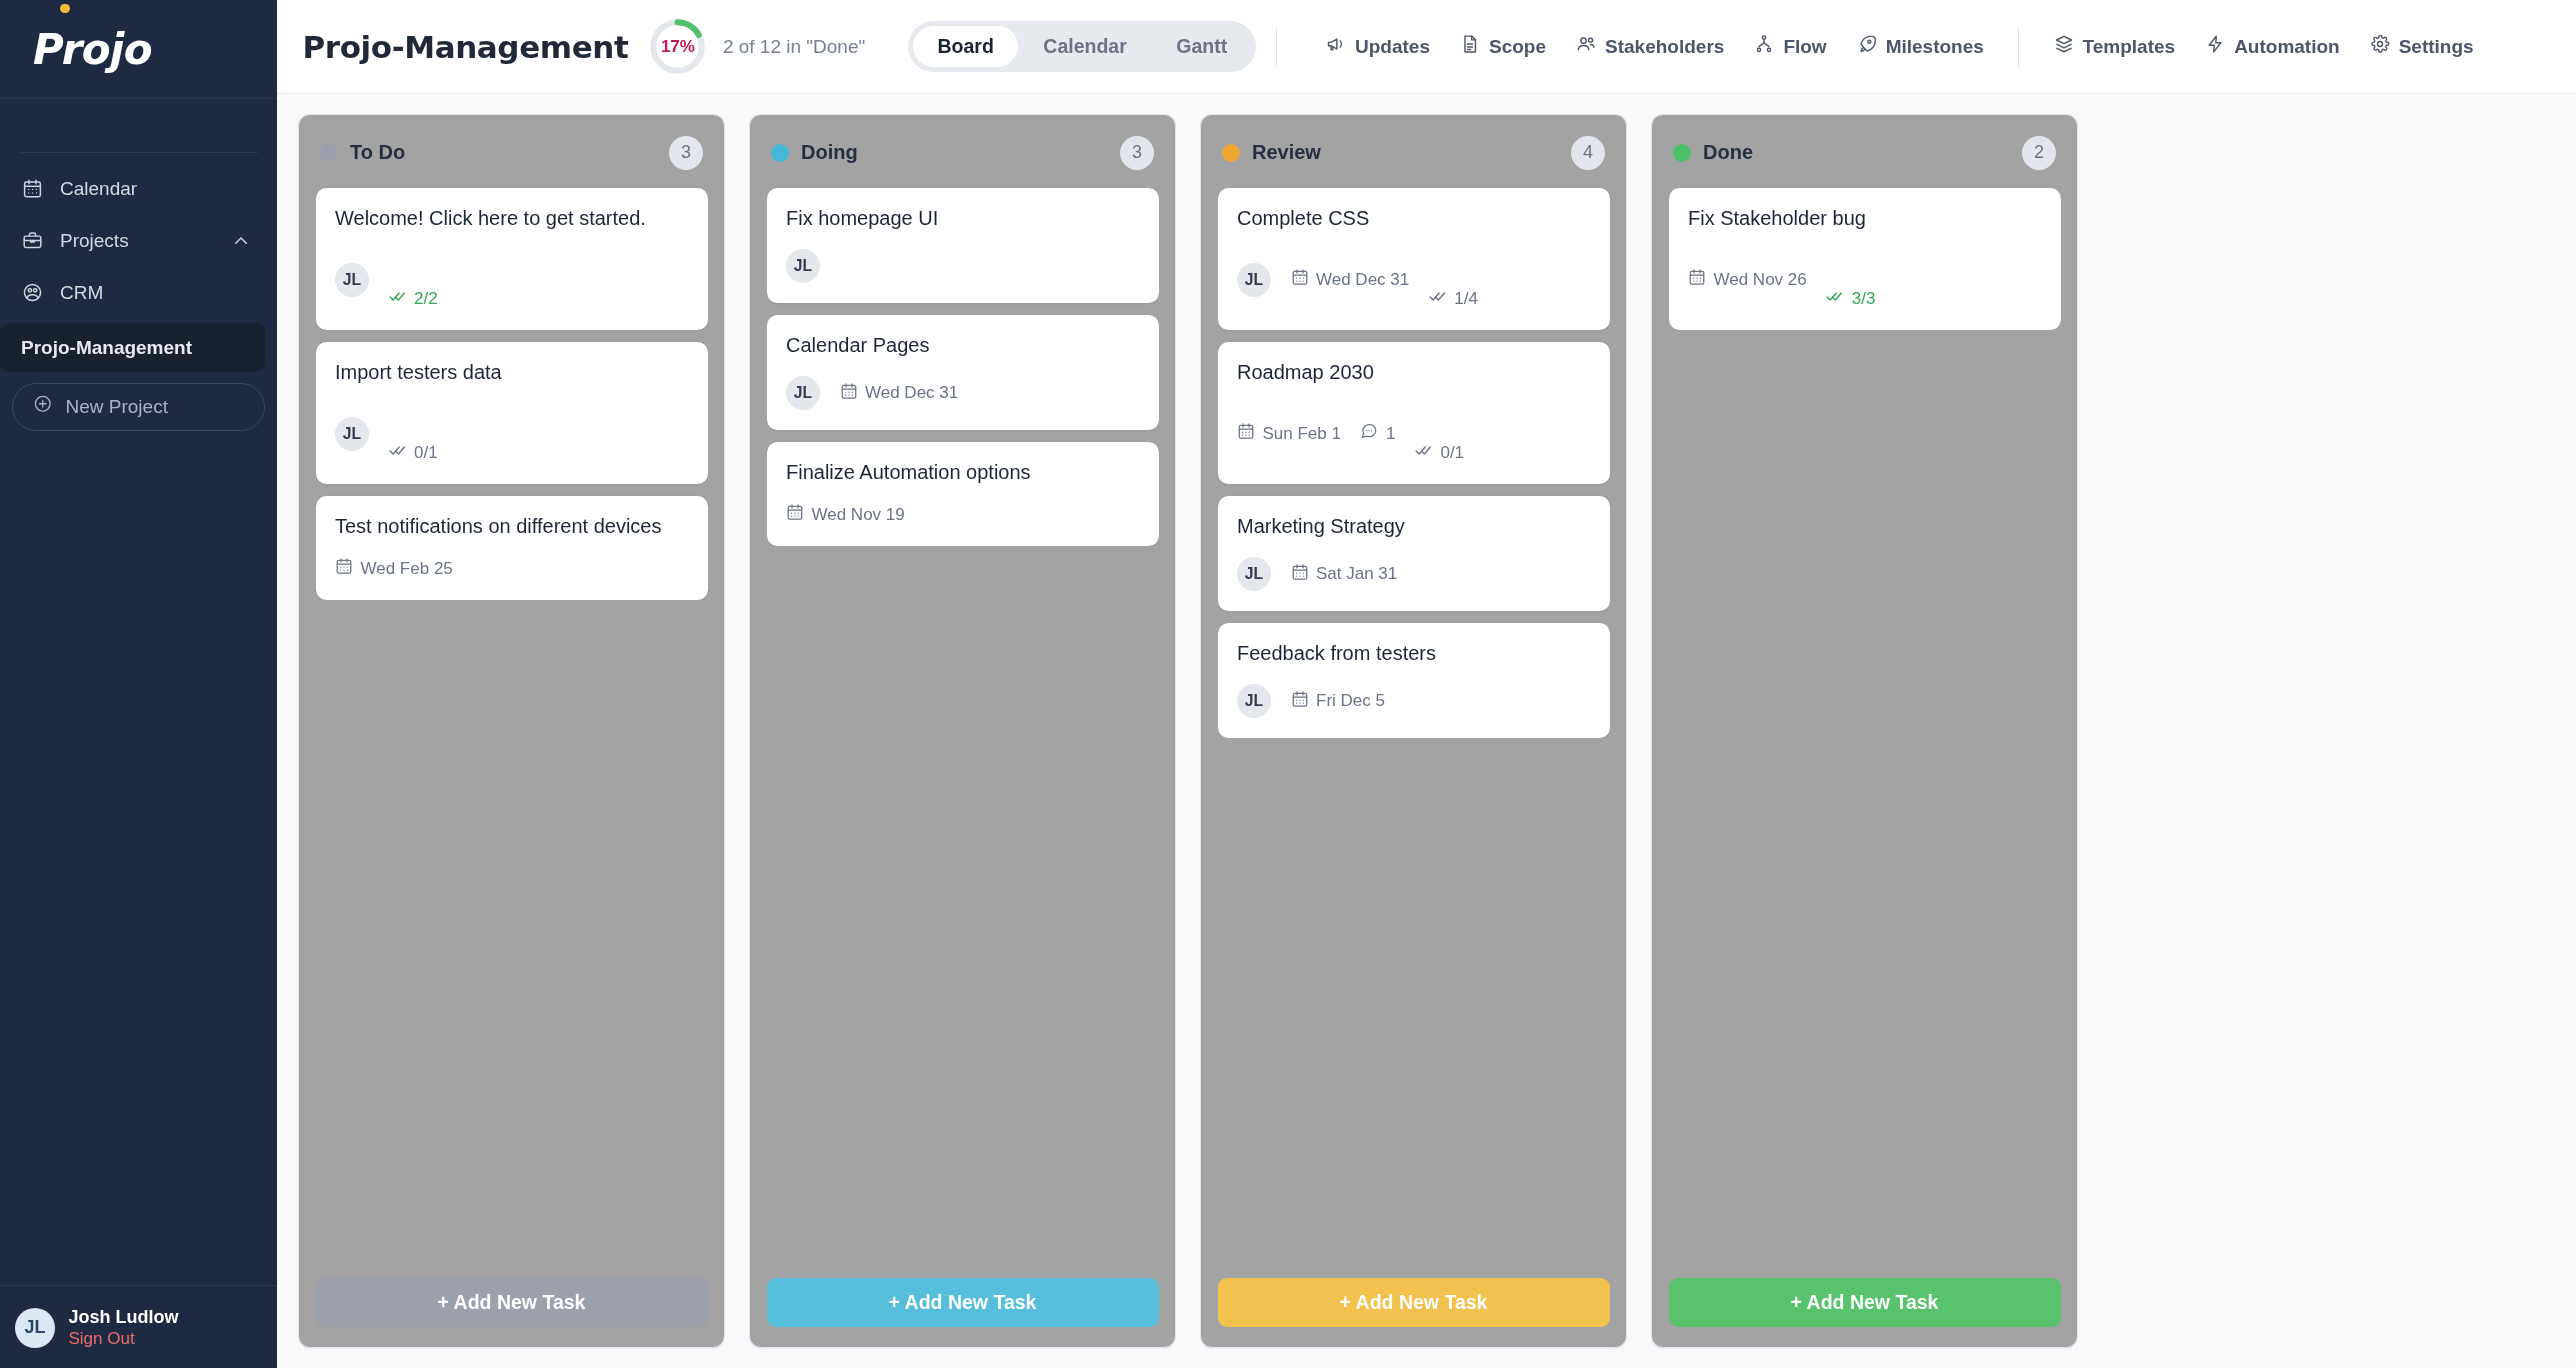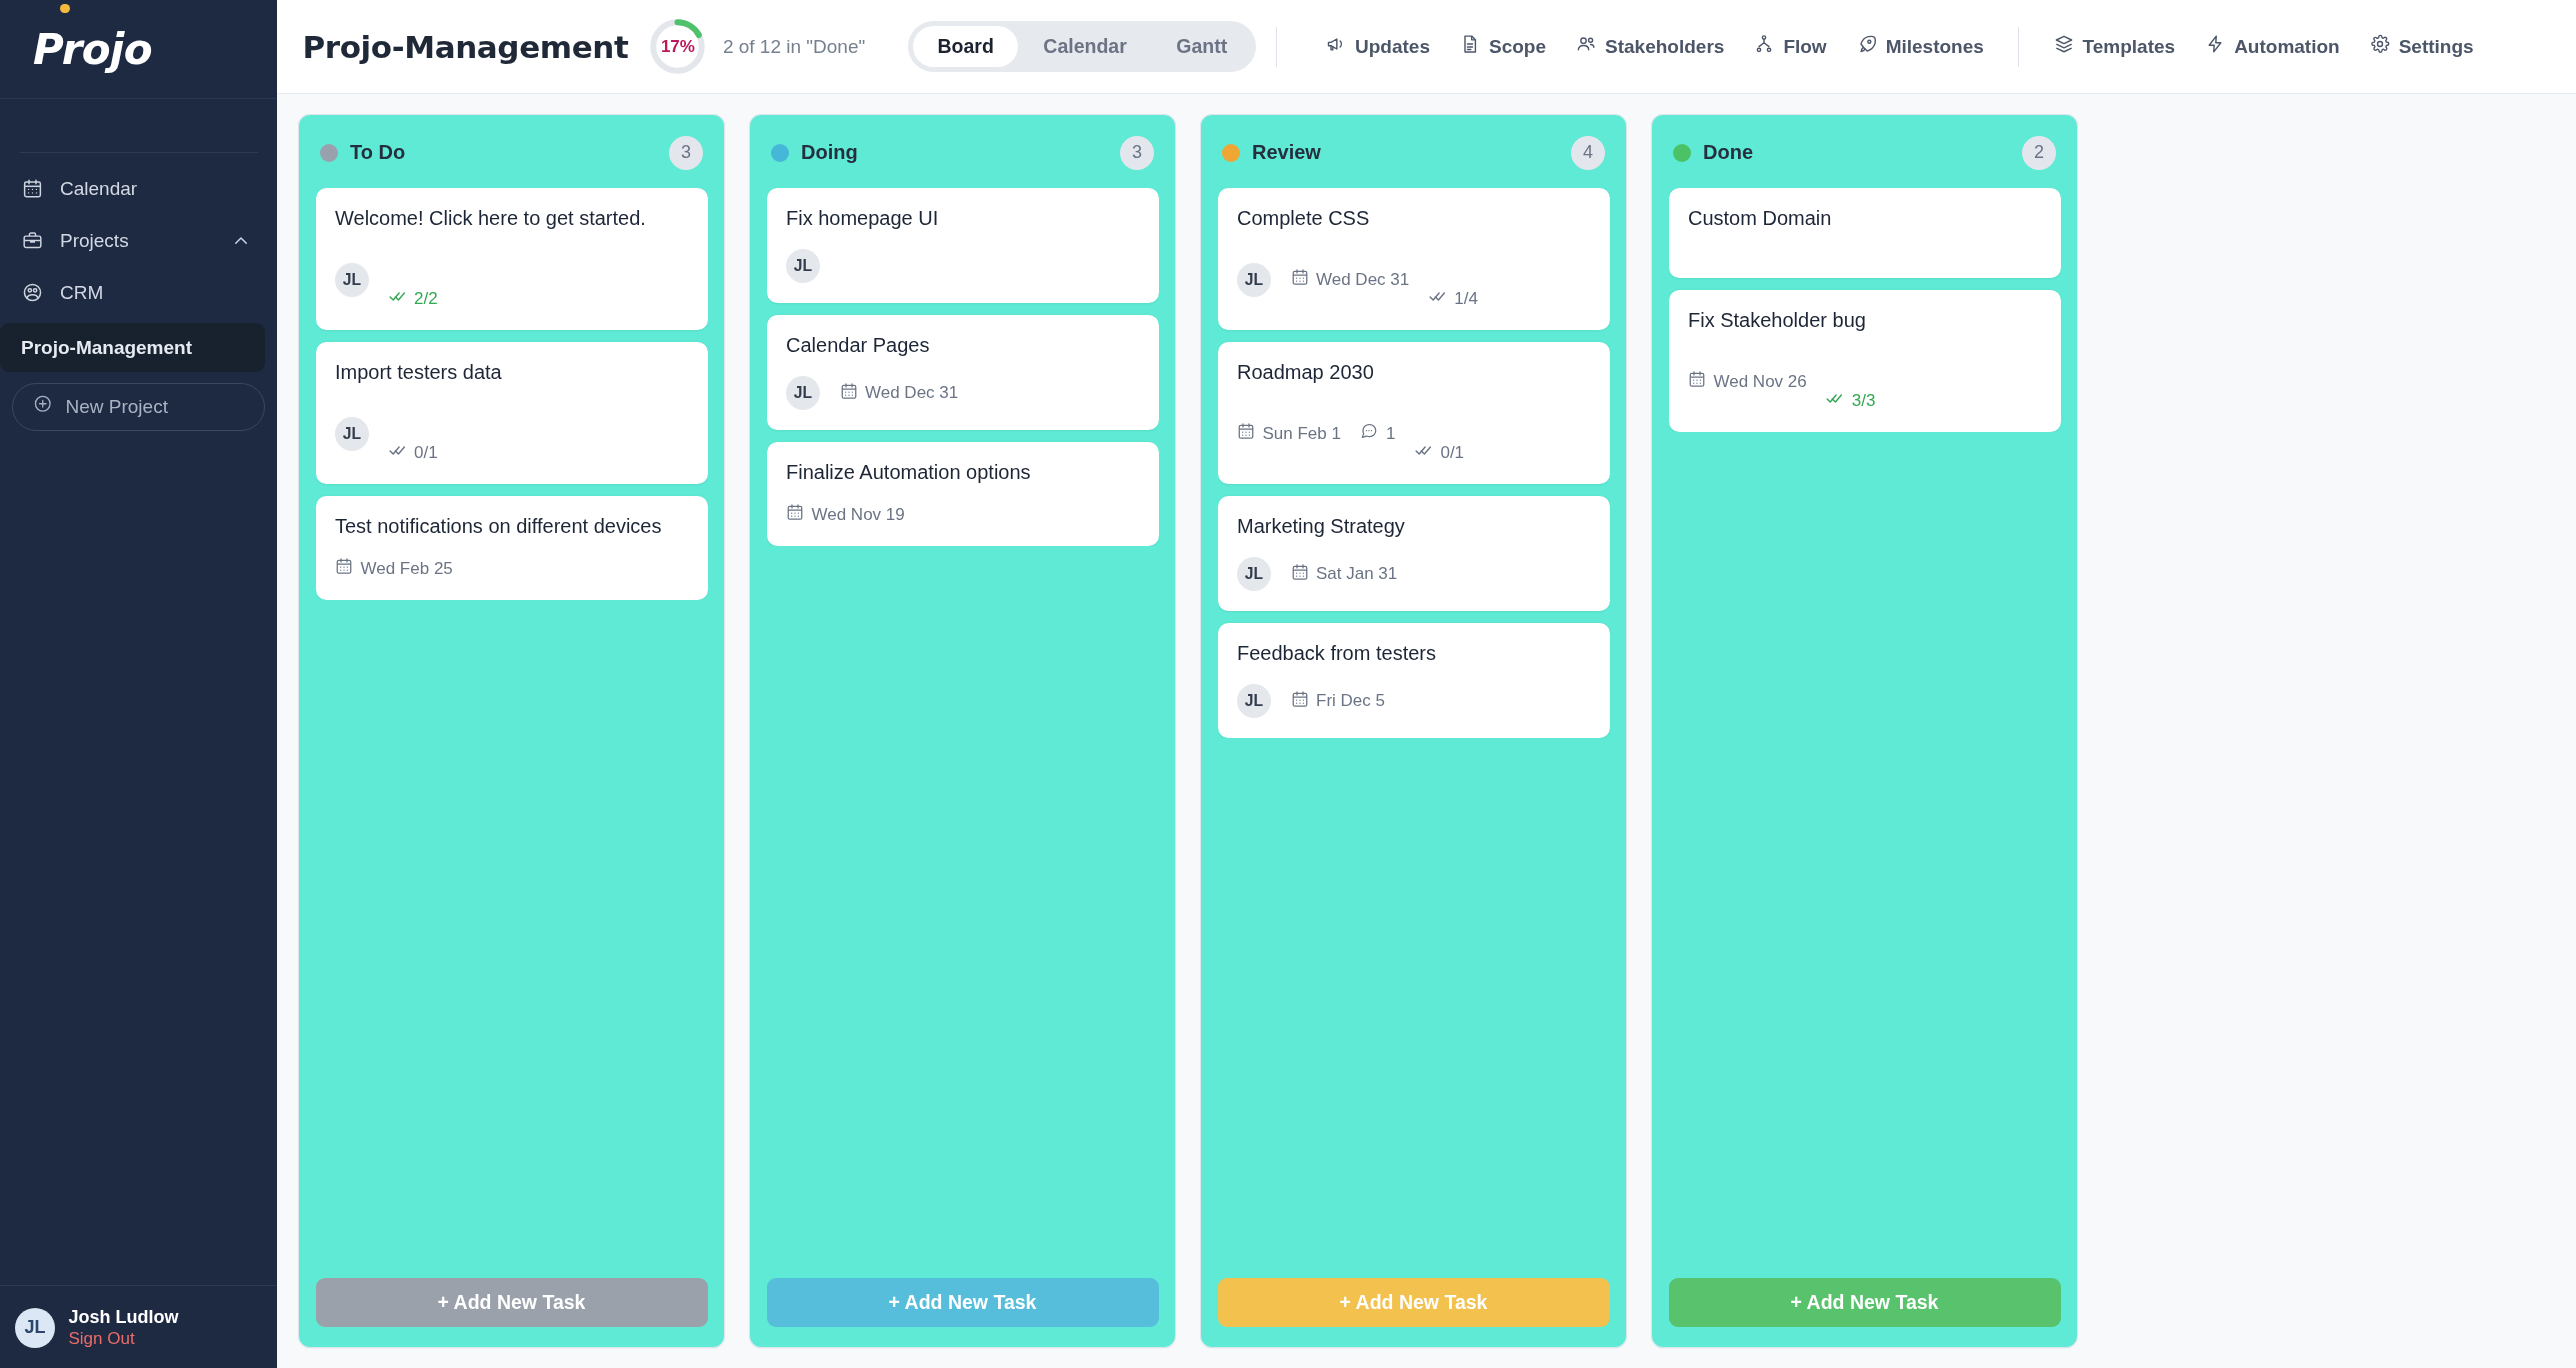--- a/index.html
+++ b/index.html
@@ -164,21 +164,21 @@
   #board {
     flex: 1;
     display: flex;
     align-items: flex-start;
     gap: 24px;
     padding: 19.5px 21px 16.5px 21px;
     overflow: hidden;
   }
   .column {
     width: 427px; flex: none;
-    background: #5eead4;
+    background: #a3a3a3;
     border: 0.7px solid #e0e5ec;
     border-radius: 12px;
     height: 1234px;
     display: flex; flex-direction: column;
     padding: 16.5px 16.5px 19.5px 16.5px;
     box-shadow: 0 0.7px 1.5px rgba(30,40,60,.04);
   }
   .col-head {
     display: flex; align-items: center;
     gap: 12px;
@@ -663,24 +663,20 @@
           <button class="add-btn" style="background: rgb(242, 193, 78);">+ Add New Task</button>
         </div>
         <div class="column">
           <div class="col-head">
             <span class="col-dot" style="background:#4cc266"></span>
             <span class="col-title">Done</span>
             <span class="col-count">2</span>
           </div>
           <div class="card-list">
             <div class="card">
-              <div class="card-title">Custom Domain</div>
-              <div class="card-meta"></div>
-            </div>
-            <div class="card">
               <div class="card-title">Fix Stakeholder bug</div>
               <div class="card-meta">
                 <div class="meta-chip">
                   <span><svg viewBox="0 0 24 24" fill="none" stroke="currentColor" stroke-width="1.7">
                       <rect x="3" y="4.5" width="18" height="17" rx="2"></rect>
                       <path d="M3 9.5h18"></path>
                       <path d="M8 2.5v4M16 2.5v4" stroke-linecap="round"></path>
                       <circle cx="7.5" cy="13.5" r=".9" fill="currentColor" stroke="none"></circle>
                       <circle cx="12" cy="13.5" r=".9" fill="currentColor" stroke="none"></circle>
                       <circle cx="16.5" cy="13.5" r=".9" fill="currentColor" stroke="none"></circle>

